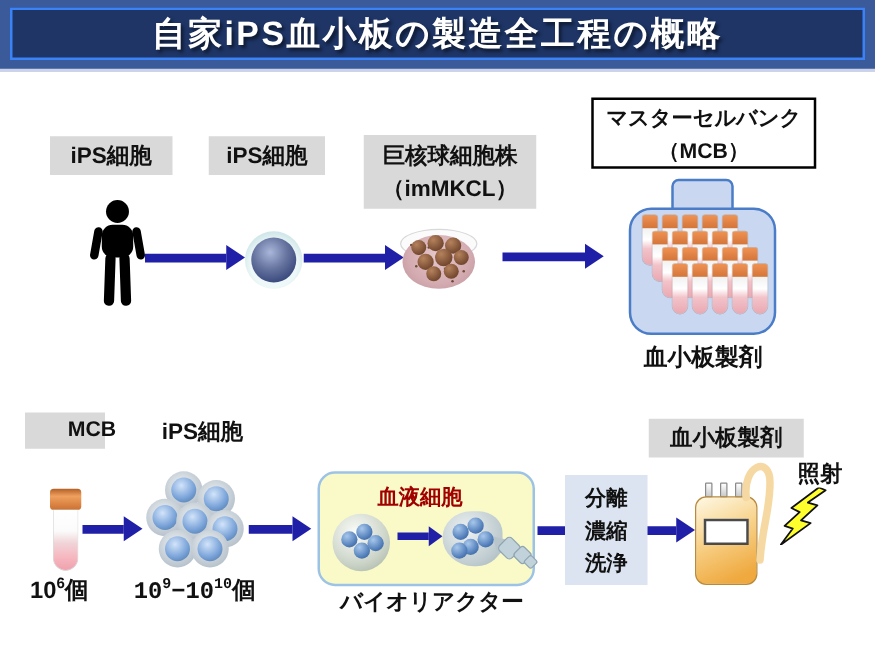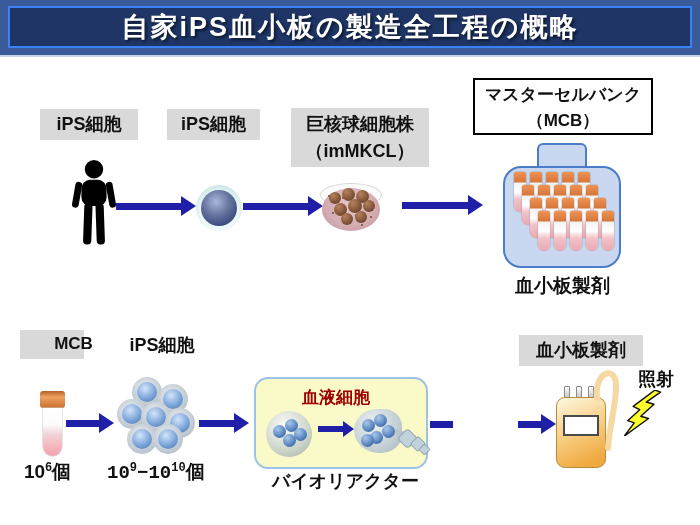--- a/index.html
+++ b/index.html
@@ -251,20 +251,25 @@
       <div class="plt" style="left:66px;top:40px;width:7px;height:7px;"></div>
     </div>
   </div>
 
   <div class="abs plain-label" style="left:272px;top:469px;width:140px;">
     <span>バイオリアクター</span>
   </div>
 
   <div class="abs connector" style="left:430px;top:421px;width:23px;height:7px;"></div>
 
+  <div class="abs" id="sep-box">
+    <div>分離</div>
+    <div>濃縮</div>
+    <div>洗浄</div>
+  </div>
 
   <div class="abs arrow" style="left:518px;top:414px;width:38px;">
     <div class="shaft"></div>
     <div class="head"></div>
   </div>
 
   <div class="abs port" style="left:564px;top:386px;"></div>
   <div class="abs port" style="left:576px;top:386px;"></div>
   <div class="abs port" style="left:588px;top:386px;"></div>
   <div class="abs" id="bag"></div>

